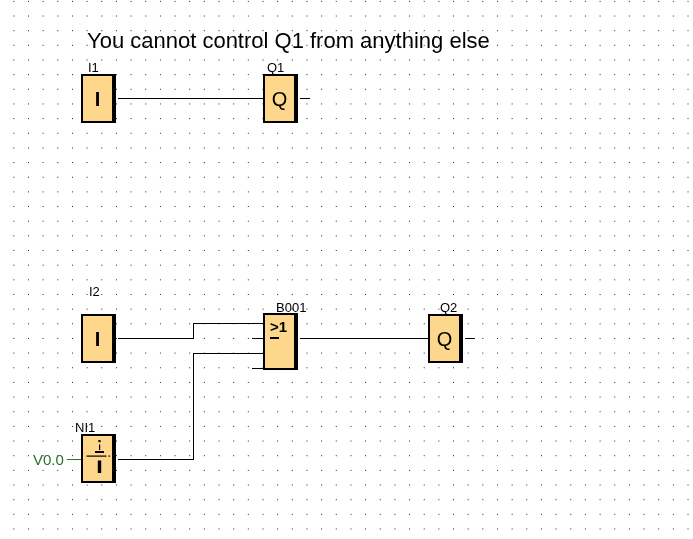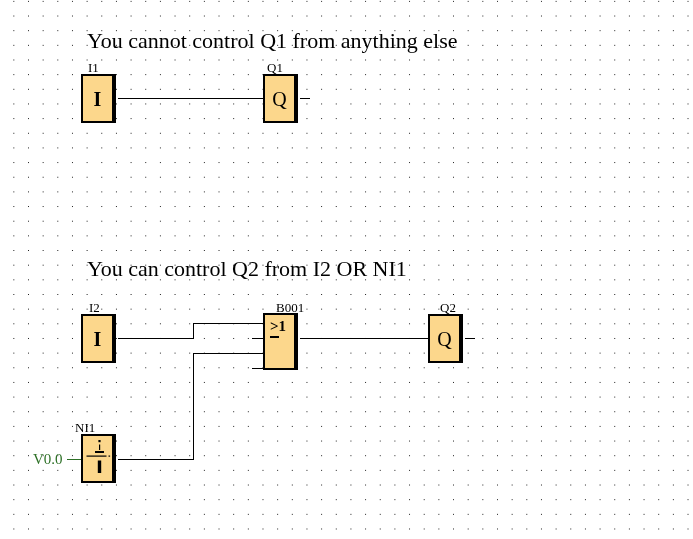--- a/index.html
+++ b/index.html
@@ -3,21 +3,21 @@
 <meta charset="utf-8">
 <style>
   html,body{margin:0;padding:0;background:#fff;}
   .canvas{
     position:relative;
     width:693px;height:539px;
     background-color:#FFFFFF;
     background-image:radial-gradient(circle,#1a1a1a 0.7px,transparent 0.85px);
     background-size:14.67px 14.67px;
     background-position:6.5px 8.7px;
-    font-family:Liberation Serif, serif;
+    font-family:Liberation Sans, sans-serif;
     overflow:hidden;
     text-align:center;
   }
   .comment{
     position:absolute;
     font-size:22px;
     color:#000;
     white-space:nowrap;
   }
   .blk{
@@ -49,36 +49,35 @@
     font-size:15px;color:#2D7026;white-space:nowrap;
   }
   .ni-icon{position:absolute;left:1px;top:2px;}
 </style>
 </head>
 <body>
 
 <div class="canvas">
 
   <div class="comment" style="left:87px;top:28px">You cannot control Q1 from anything else</div>
-  <div class="comment" style="left:87px;top:256px">You can control Q2 from I2 OR NI1</div>
 
   <div class="blk-label" style="left:88px;top:60px">I1</div>
   <div class="blk" style="left:81px;top:74px">
     <span class="sym bold">I</span>
   </div>
 
   <div class="blk-label" style="left:267px;top:60px">Q1</div>
   <div class="blk" style="left:263px;top:74px">
     <span class="sym">Q</span>
   </div>
 
   <div class="wire h" style="left:118px;top:98px;width:145px"></div>
   <div class="wire h" style="left:300px;top:98px;width:10px"></div>
 
-  <div class="blk-label" style="left:89px;top:300px">I2</div>
+  <div class="blk-label" style="left:89px;top:284px">I2</div>
   <div class="blk" style="left:81px;top:314px">
     <span class="sym bold">I</span>
   </div>
 
   <div class="blk-label" style="left:276px;top:300px">B001</div>
   <div class="blk" style="left:263px;top:313px;height:53px">
     <span class="gate-sym"><span class="geq">&gt;</span><span>1</span></span>
   </div>
 
   <div class="blk-label" style="left:440px;top:300px">Q2</div>

